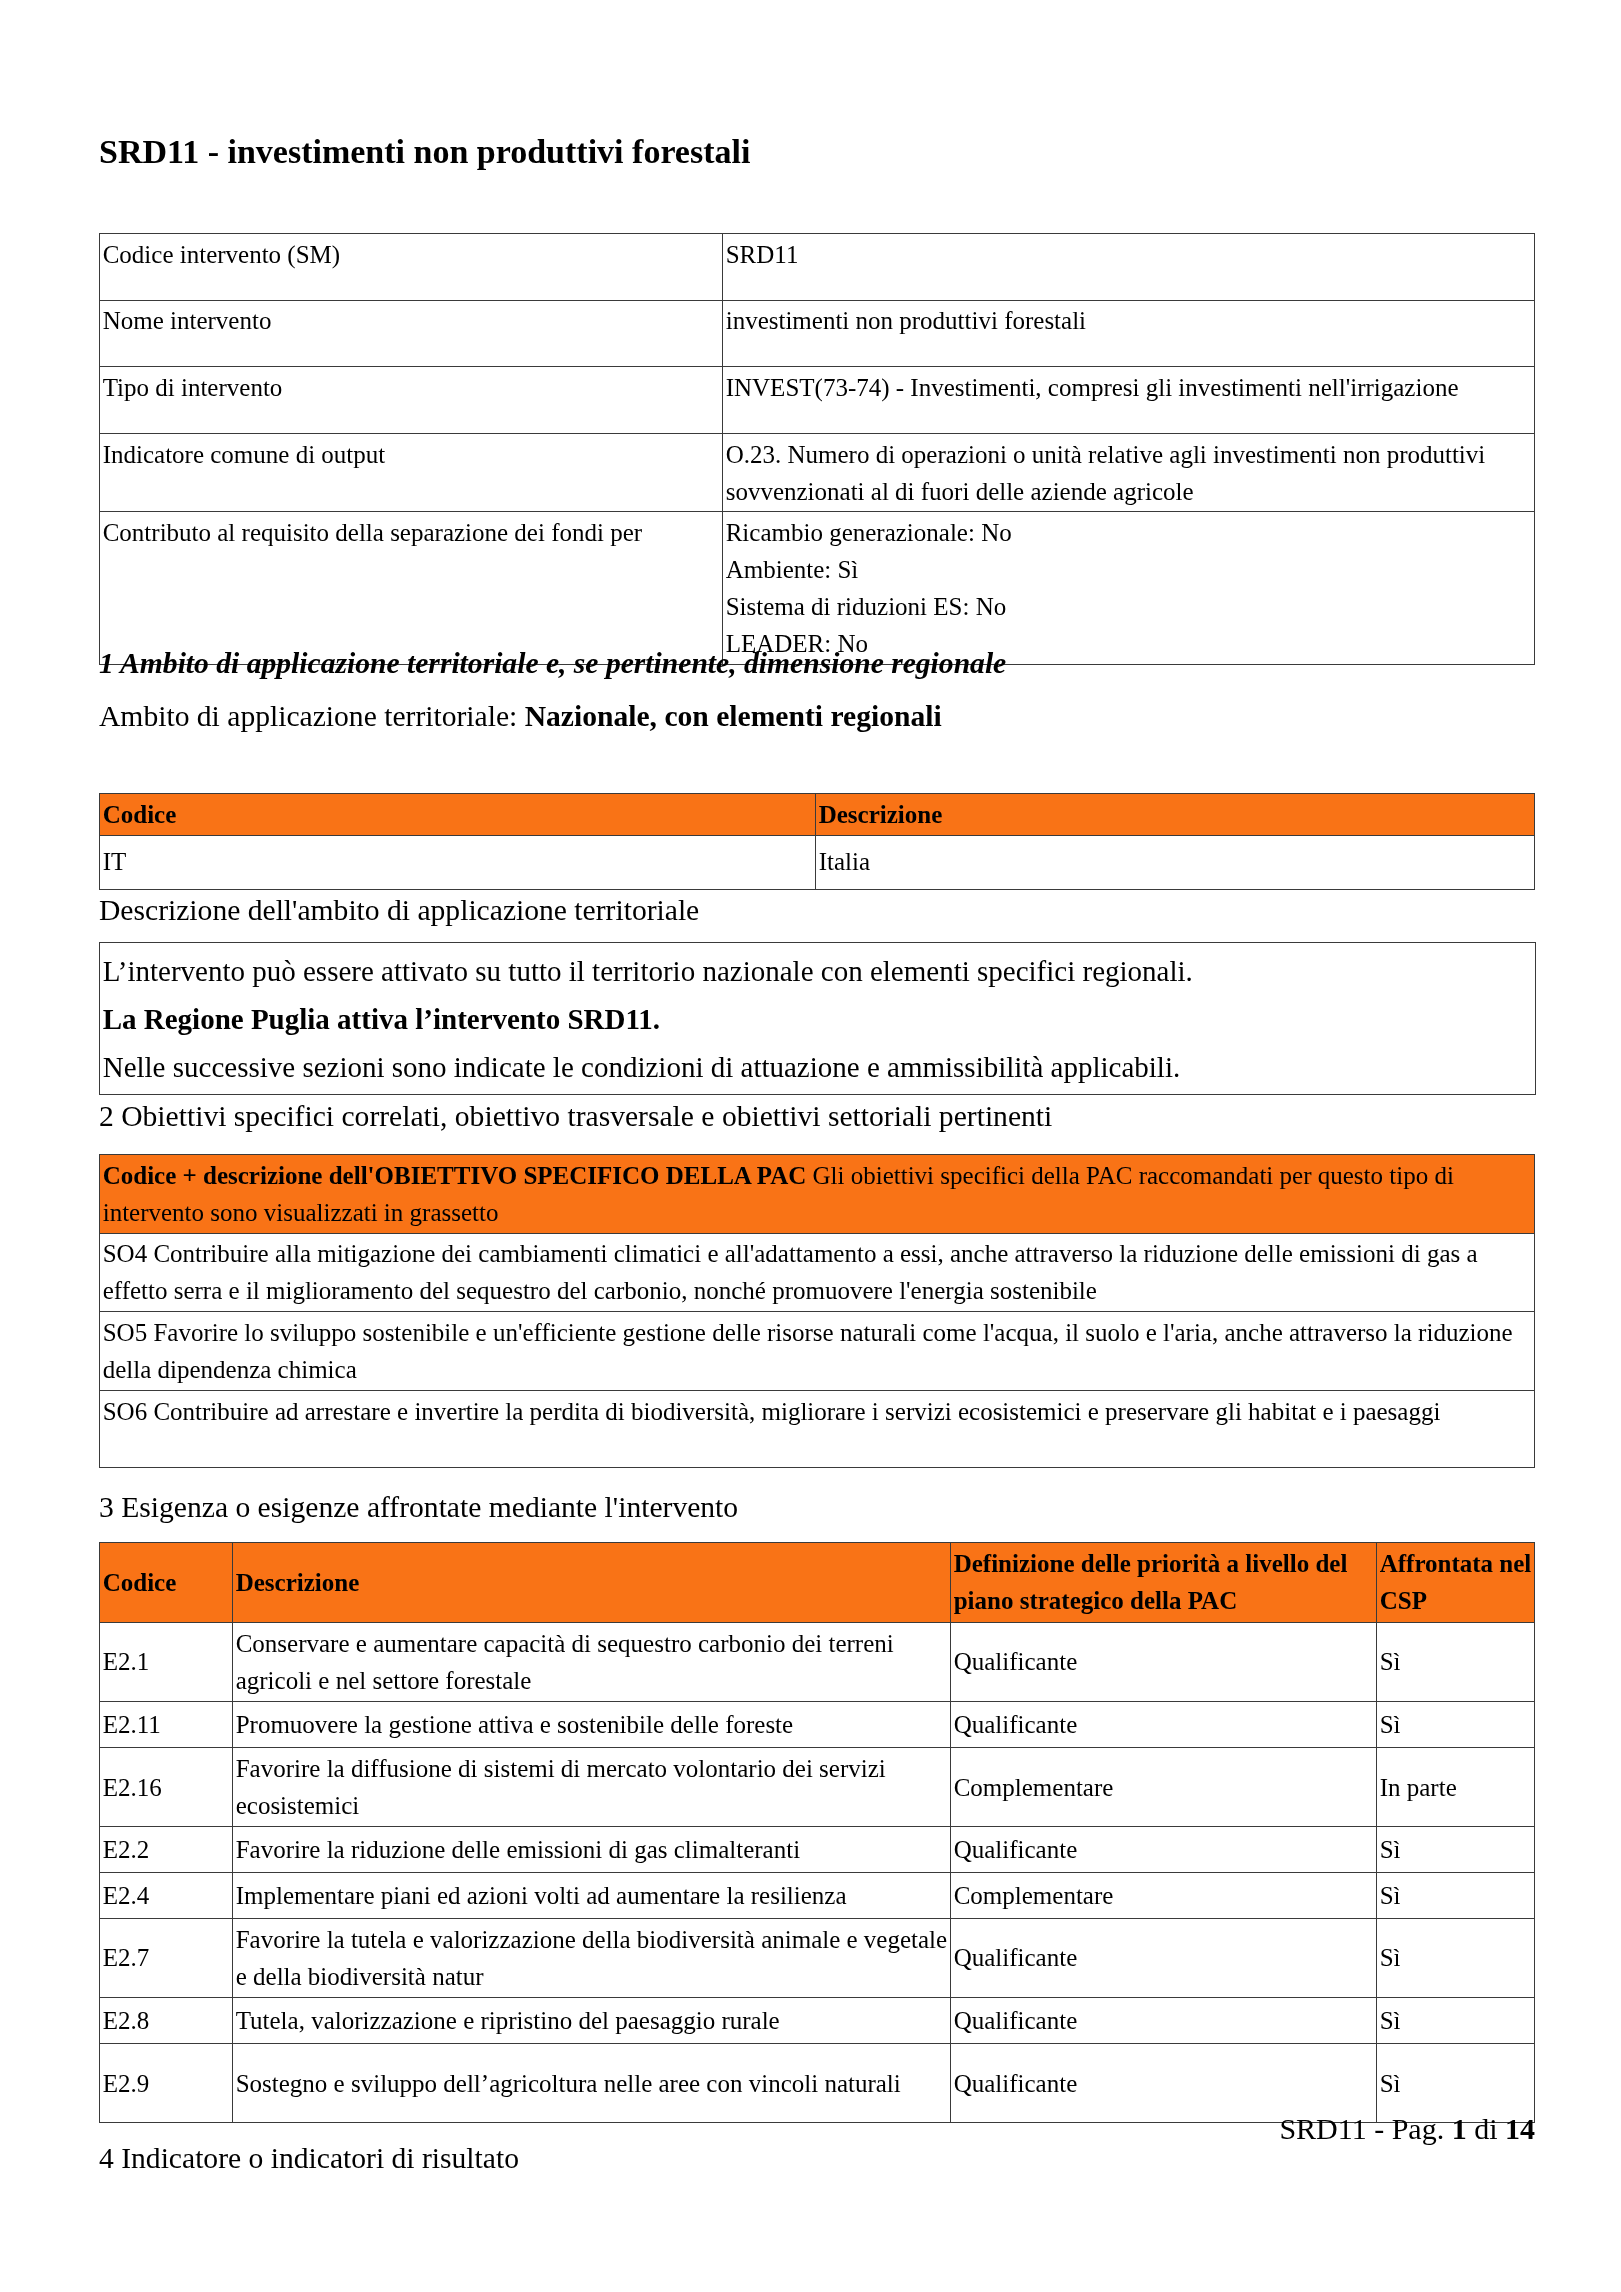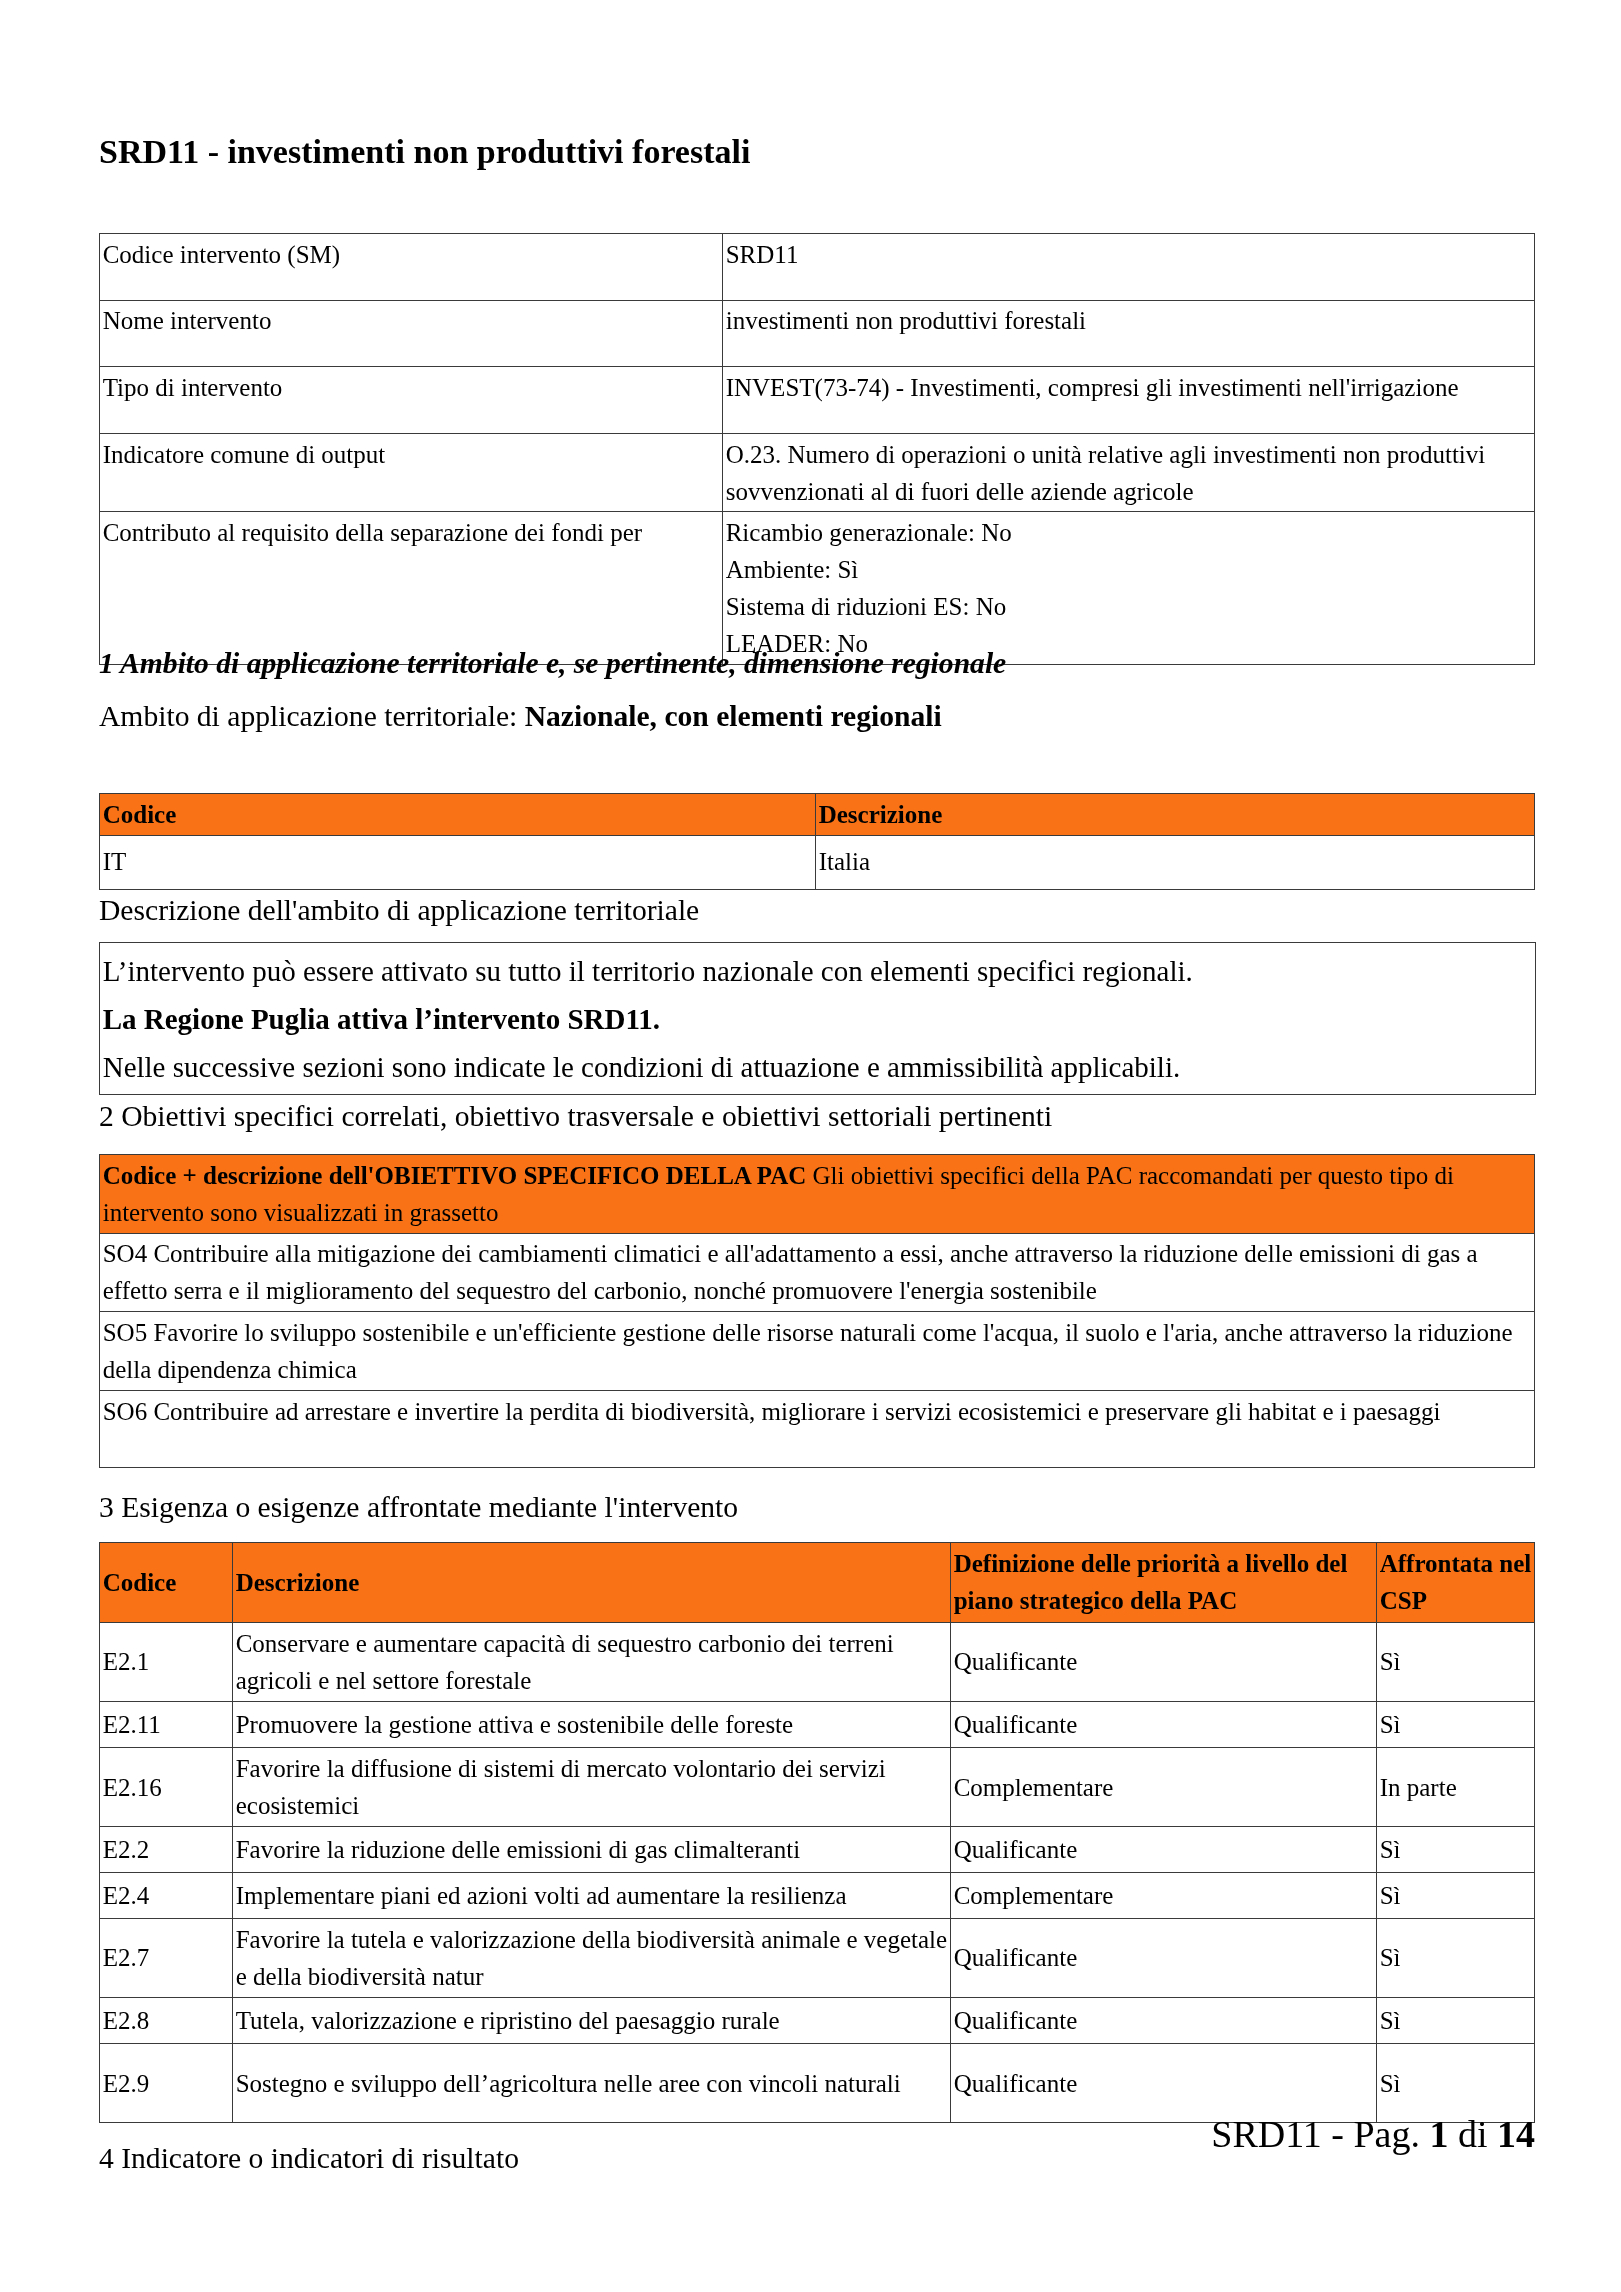--- a/index.html
+++ b/index.html
@@ -21,21 +21,21 @@
   .t2 td { height: 50px; line-height: 50px; }
   .desc-box { position: absolute; left: 0; top: 942px; width: 1432px; border: 1.8px solid #3a3a3a; padding: 3.6px 0 3.6px 2.7px; }
   .desc-box p { margin: 0; font-size: 29px; line-height: 48px; }
   .t3 { top: 1154px; padding-left: 16px; }
   .t3 td { line-height: 37px; height: 73px; }
   .t4 { top: 1542px; }
   .t4 th { line-height: 37px; height: 75px; vertical-align: middle; font-weight: bold; }
   .t4 td { vertical-align: middle; line-height: 37px; }
   .t4 tr.r2 td { height: 75px; }
   .t4 tr.r1 td { height: 41px; }
-  .footer { position: absolute; right: 0; top: 2112px; font-size: 38px; white-space: nowrap; }
+  .footer { position: absolute; right: 0; top: 2112px; font-size: 30px; white-space: nowrap; }
 </style>
 </head>
 <body>
 
 <div class="page">
 
   <h1 class="title">SRD11 - investimenti non produttivi forestali</h1>
 
   <table class="t1">
     <colgroup>

